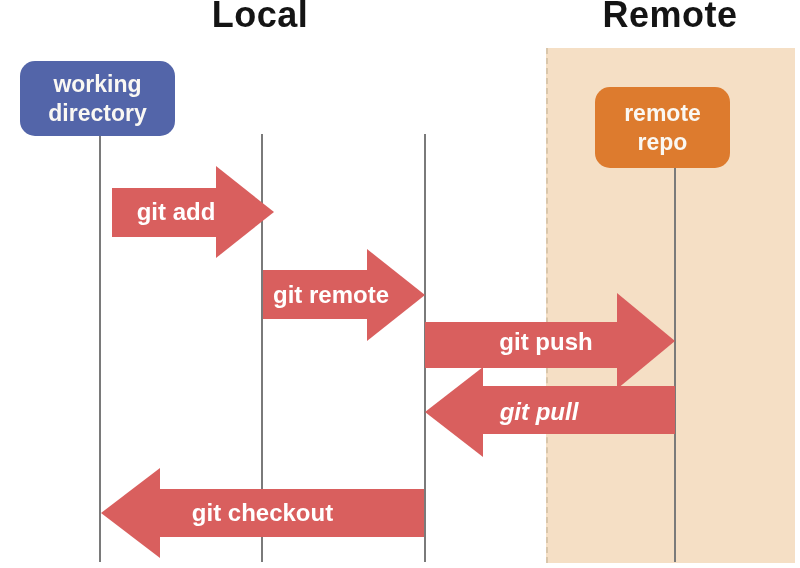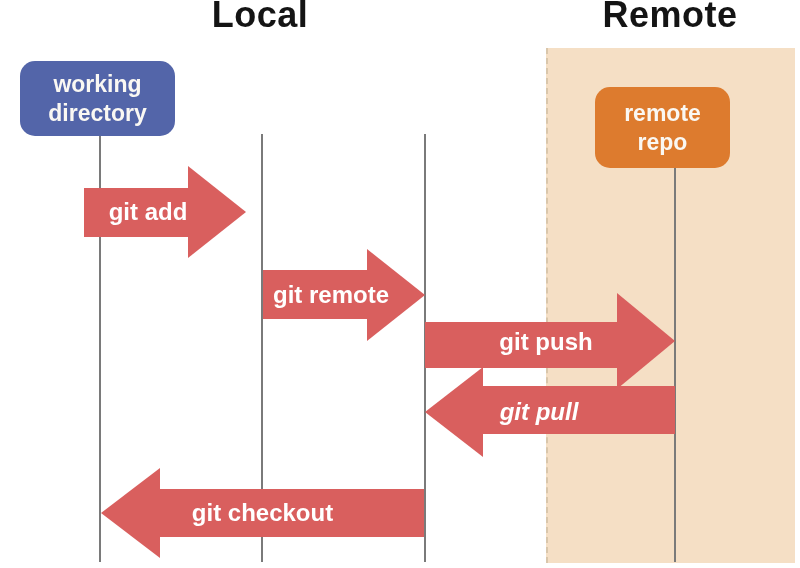--- a/index.html
+++ b/index.html
@@ -45,21 +45,21 @@
   #box-remote{left:595px;top:55px;width:135px;height:81px;margin-top:32px;}
 
   
   .arrow{position:absolute;}
   .arrow .body{position:absolute;background:var(--arrow);}
   .arrow .head{position:absolute;width:0;height:0;}
   .arrow .label{
     position:absolute;inset:0;display:flex;align-items:center;justify-content:center;
     color:#ffffff;font-size:24px;font-weight:bold;white-space:nowrap;
   }
-  #arrow-add{left:84px;top:166px;width:162px;height:92px;}
+  #arrow-add{left:112px;top:166px;width:162px;height:92px;}
   #arrow-add .body{left:0;top:22px;width:104px;height:49px;}
   #arrow-add .head{right:0;top:0;border-top:46px solid transparent;border-bottom:46px solid transparent;border-left:58px solid var(--arrow);}
   #arrow-add .label{padding-right:34px;}
 
   #arrow-commit{left:263px;top:249px;width:162px;height:92px;}
   #arrow-commit .body{left:0;top:21px;width:104px;height:49px;}
   #arrow-commit .head{right:0;top:0;border-top:46px solid transparent;border-bottom:46px solid transparent;border-left:58px solid var(--arrow);}
   #arrow-commit .label{padding-right:26px;}
 
   #arrow-push{left:425px;top:293px;width:250px;height:97px;}

